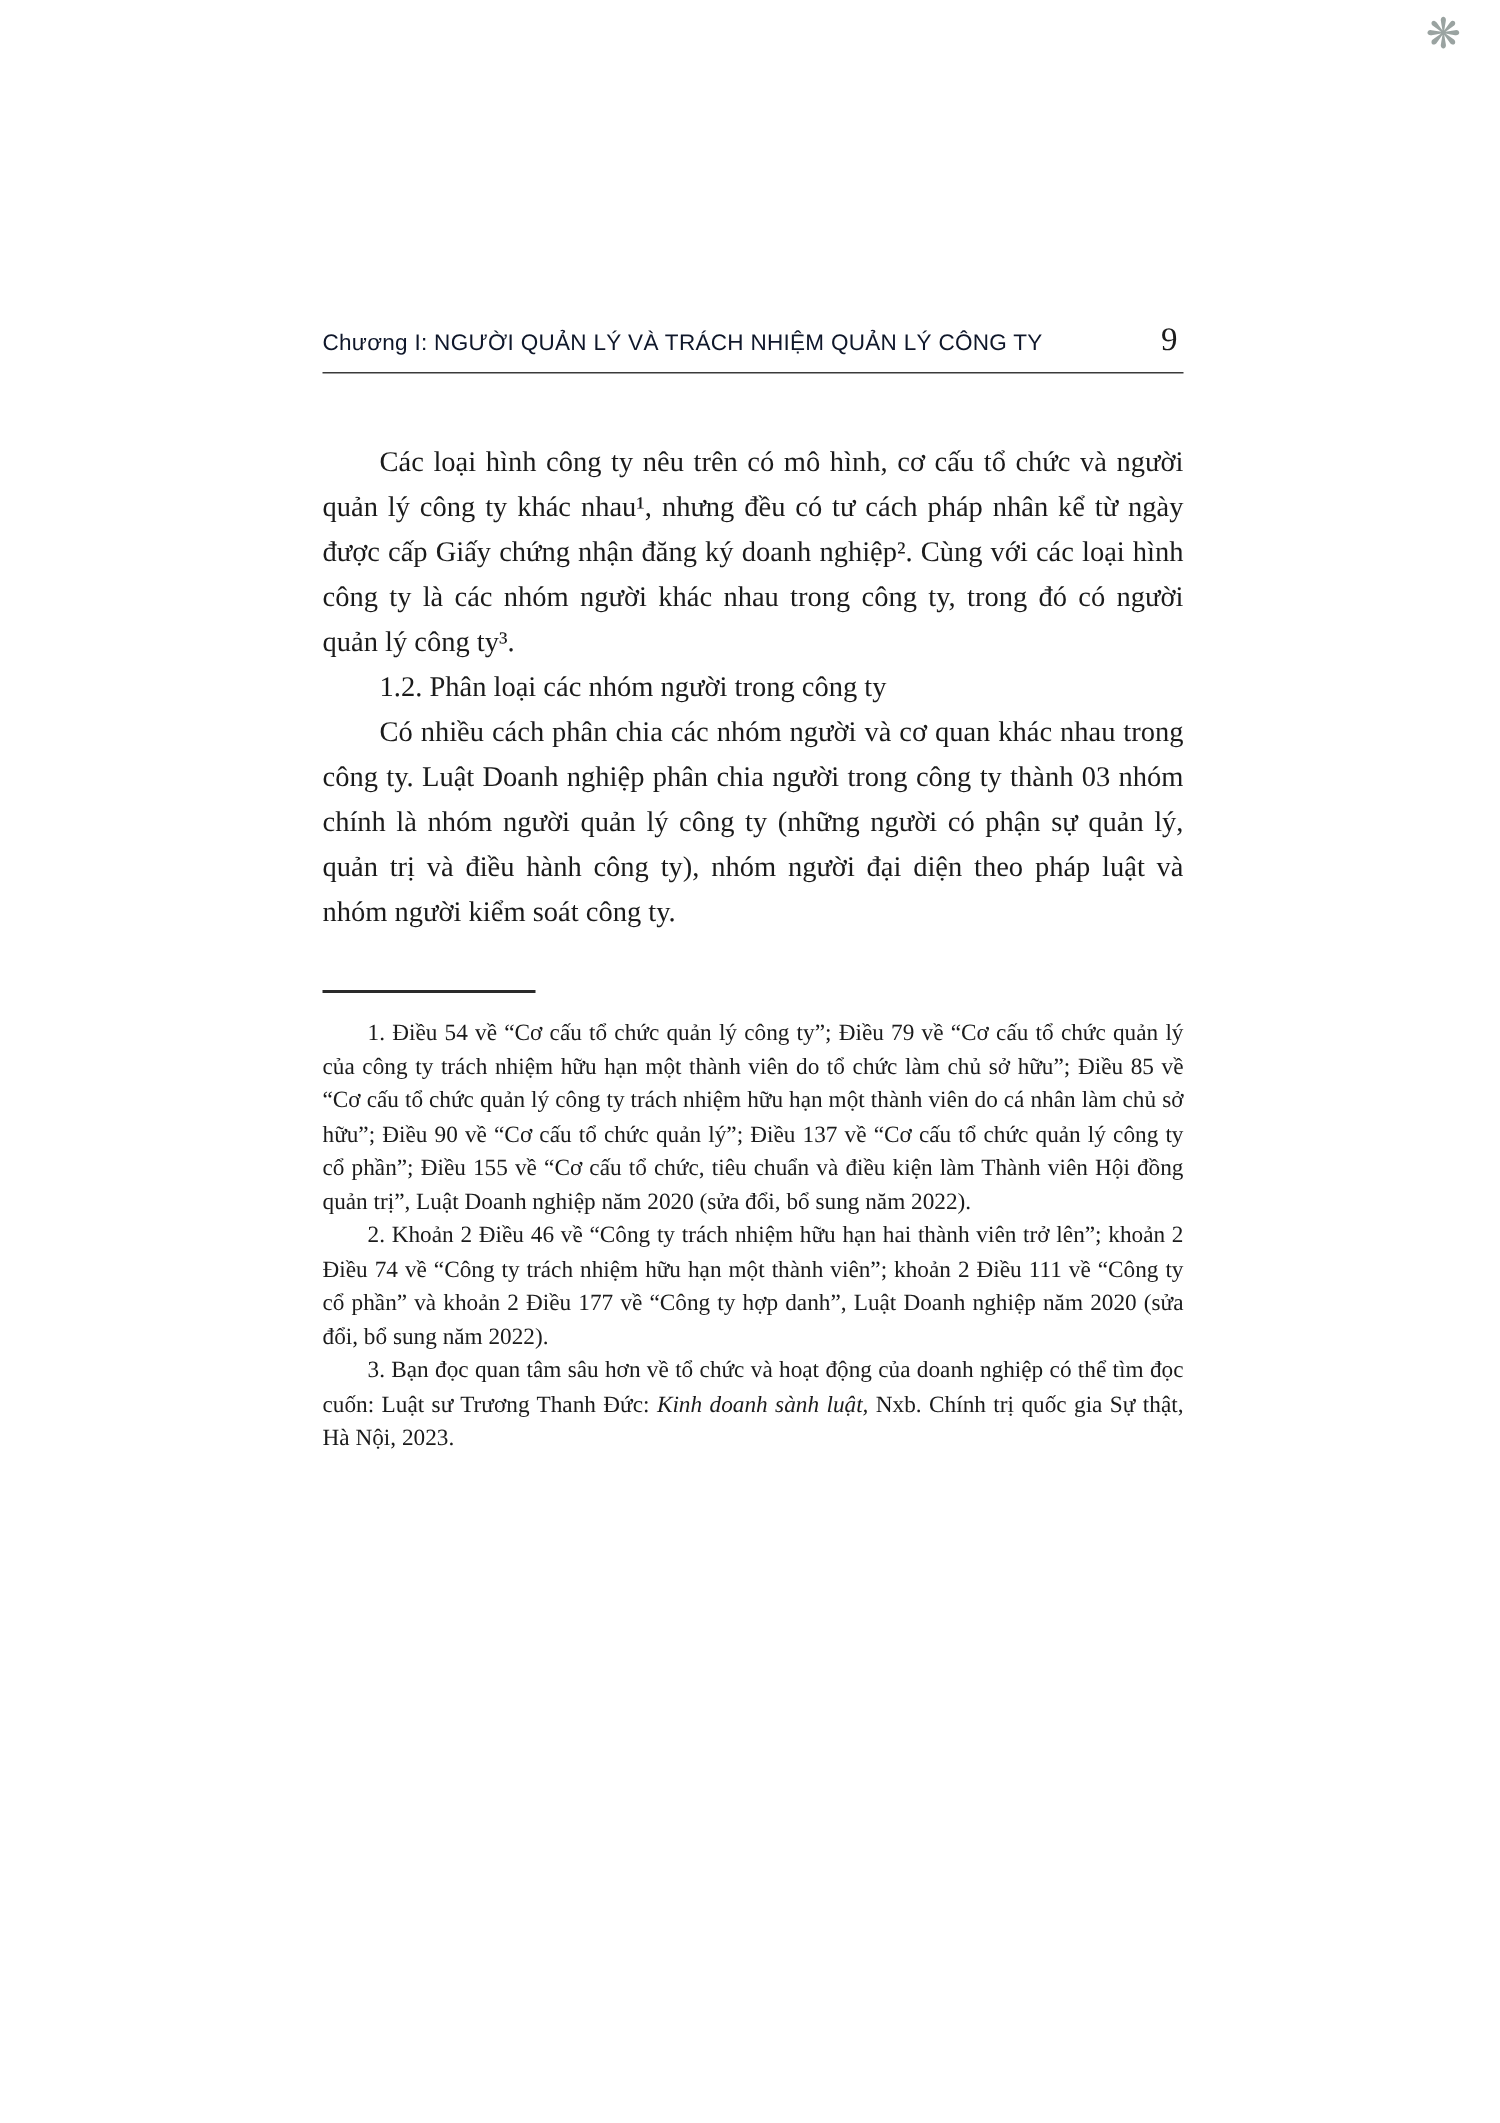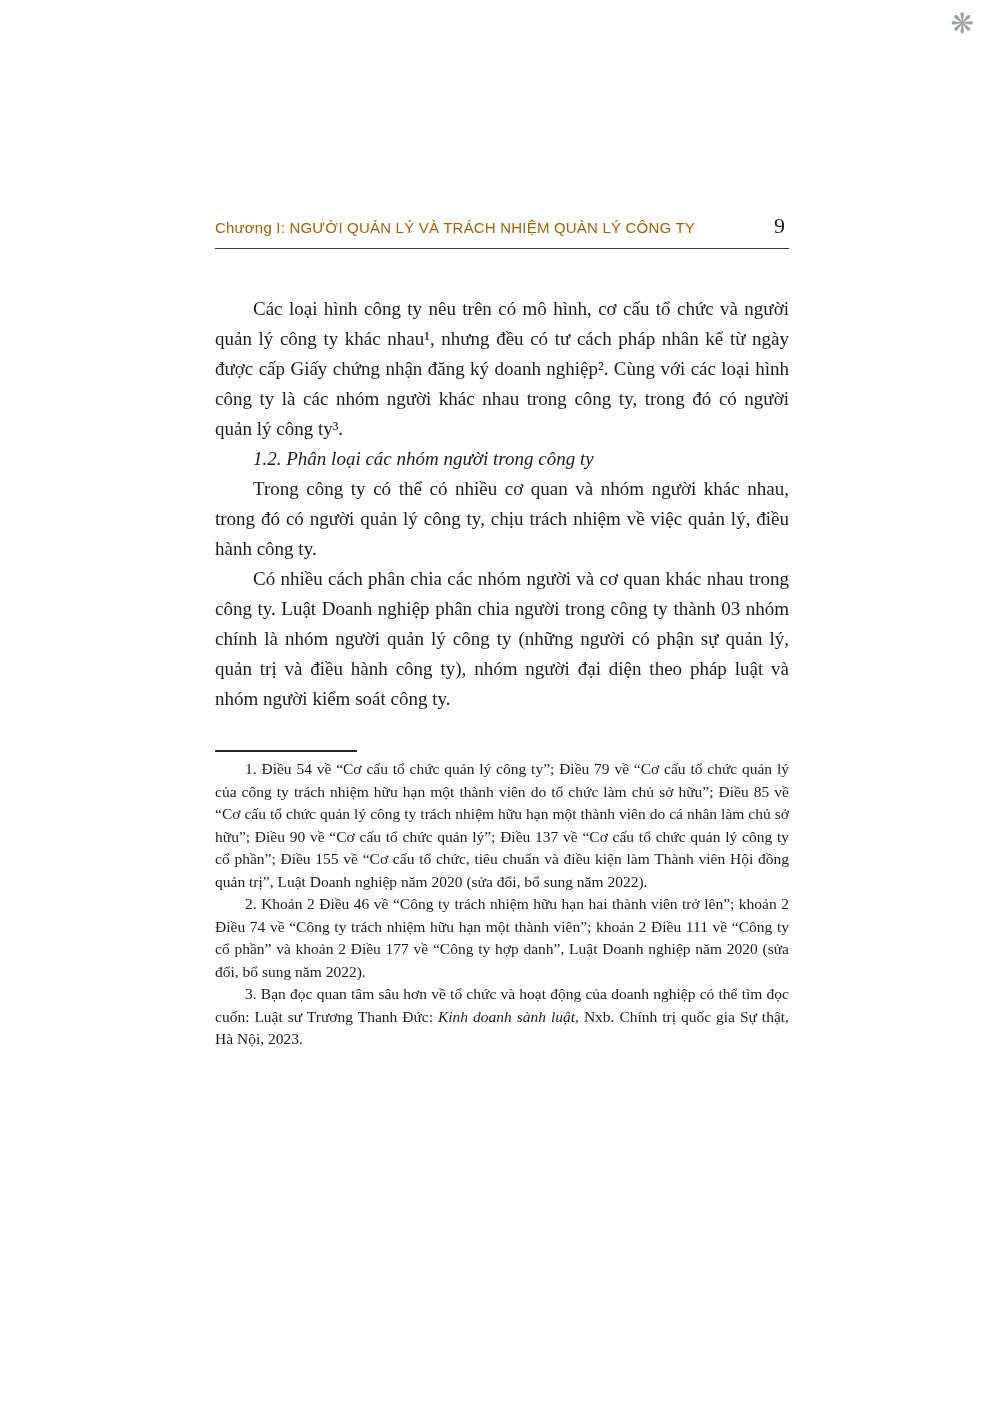--- a/index.html
+++ b/index.html
@@ -34,49 +34,48 @@
     display: flex;
     justify-content: space-between;
     align-items: baseline;
     padding-bottom: 9px;
     border-bottom: 1.5px solid #3a3a3a;
   }
   .header-title {
     font-family: "Liberation Sans", sans-serif;
     font-size: 15px;
     letter-spacing: 0.2px;
-    color: #a16207;
+    color: #0f172a;
   }
   .header-page {
     font-family: "Liberation Serif", serif;
     font-size: 22px;
     color: #1b1b1b;
     padding-right: 4px;
   }
   .body-text {
     margin-top: 45px;
   }
   .para {
     margin: 0;
     font-size: 19px;
     line-height: 30px;
     text-align: justify;
     text-indent: 38px;
   }
   .heading-italic {
-    font-style: italic;
     text-align: left;
   }
   .footnote-rule {
     margin-top: 36px;
     width: 142px;
     border-top: 2px solid #2a2a2a;
   }
   .footnotes {
-    margin-top: 6px;
+    margin-top: 16px;
   }
   .footnote {
     margin: 0;
     font-size: 15.5px;
     line-height: 22.5px;
     text-align: justify;
     text-indent: 30px;
   }
   .italic {
     font-style: italic;
@@ -92,21 +91,20 @@
   <div class="content">
 
     <div class="running-header">
       <span class="header-title">Chương I: NGƯỜI QUẢN LÝ VÀ TRÁCH NHIỆM QUẢN LÝ CÔNG TY</span>
       <span class="header-page">9</span>
     </div>
 
     <div class="body-text">
       <p class="para">Các loại hình công ty nêu trên có mô hình, cơ cấu tổ chức và người quản lý công ty khác nhau¹, nhưng đều có tư cách pháp nhân kể từ ngày được cấp Giấy chứng nhận đăng ký doanh nghiệp². Cùng với các loại hình công ty là các nhóm người khác nhau trong công ty, trong đó có người quản lý công ty³.</p>
       <p class="para heading-italic">1.2. Phân loại các nhóm người trong công ty</p>
-      <p class="para">Trong công ty có thể có nhiều cơ quan và nhóm người khác nhau, trong đó có người quản lý công ty, chịu trách nhiệm về việc quản lý, điều hành công ty.</p>
       <p class="para">Có nhiều cách phân chia các nhóm người và cơ quan khác nhau trong công ty. Luật Doanh nghiệp phân chia người trong công ty thành 03 nhóm chính là nhóm người quản lý công ty (những người có phận sự quản lý, quản trị và điều hành công ty), nhóm người đại diện theo pháp luật và nhóm người kiểm soát công ty.</p>
     </div>
 
     <div class="footnote-rule"></div>
 
     <div class="footnotes">
       <p class="footnote">1. Điều 54 về “Cơ cấu tổ chức quản lý công ty”; Điều 79 về “Cơ cấu tổ chức quản lý của công ty trách nhiệm hữu hạn một thành viên do tổ chức làm chủ sở hữu”; Điều 85 về “Cơ cấu tổ chức quản lý công ty trách nhiệm hữu hạn một thành viên do cá nhân làm chủ sở hữu”; Điều 90 về “Cơ cấu tổ chức quản lý”; Điều 137 về “Cơ cấu tổ chức quản lý công ty cổ phần”; Điều 155 về “Cơ cấu tổ chức, tiêu chuẩn và điều kiện làm Thành viên Hội đồng quản trị”, Luật Doanh nghiệp năm 2020 (sửa đổi, bổ sung năm 2022).</p>
       <p class="footnote">2. Khoản 2 Điều 46 về “Công ty trách nhiệm hữu hạn hai thành viên trở lên”; khoản 2 Điều 74 về “Công ty trách nhiệm hữu hạn một thành viên”; khoản 2 Điều 111 về “Công ty cổ phần” và khoản 2 Điều 177 về “Công ty hợp danh”, Luật Doanh nghiệp năm 2020 (sửa đổi, bổ sung năm 2022).</p>
       <p class="footnote"><span>3. Bạn đọc quan tâm sâu hơn về tổ chức và hoạt động của doanh nghiệp có thể tìm đọc cuốn: Luật sư Trương Thanh Đức: </span><span class="italic">Kinh doanh sành luật,</span><span> Nxb. Chính trị quốc gia Sự thật, Hà Nội, 2023.</span></p>
     </div>

